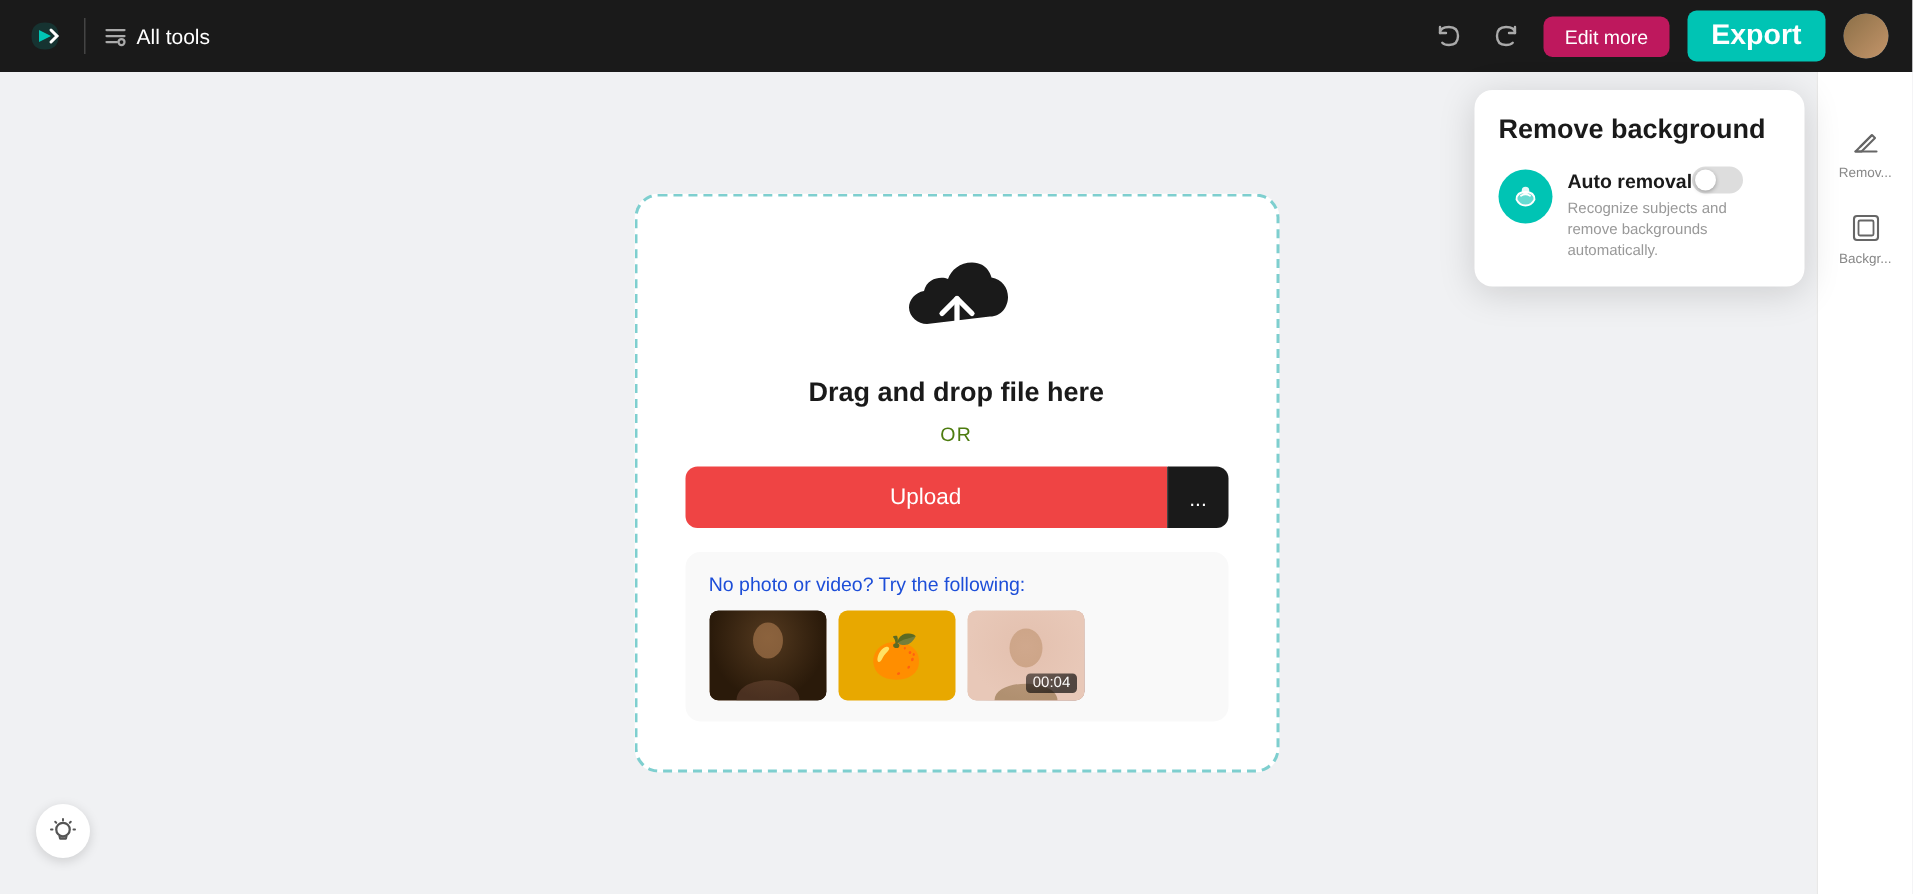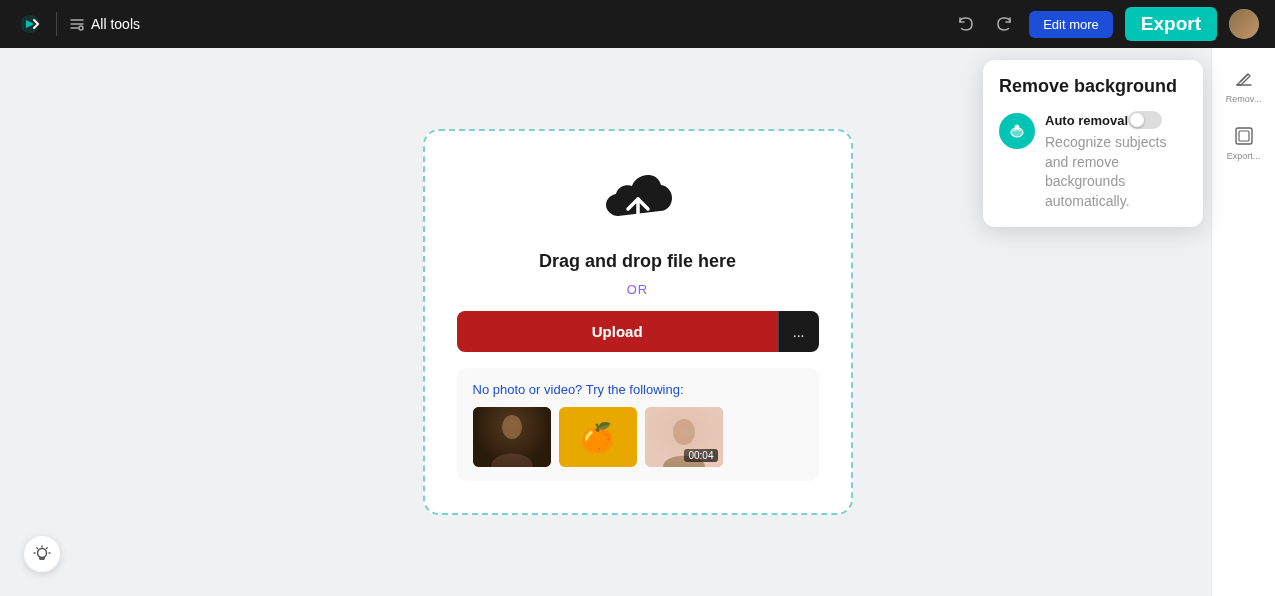--- a/index.html
+++ b/index.html
@@ -52,21 +52,21 @@
     }
     .nav-undo-redo button {
       background: none;
       border: none;
       color: #aaa;
       cursor: pointer;
       font-size: 18px;
       padding: 4px;
     }
     .btn-edit-more {
-      background: #1d4ed8;
+      background: #be185d;
       color: #ffffff;
       border: none;
       border-radius: 6px;
       padding: 6px 14px;
       font-size: 13px;
       cursor: pointer;
     }
     .btn-export {
       background: #00c4b4;
       color: #ffffff;
@@ -125,41 +125,41 @@
 
     .drag-drop-text {
       font-size: 18px;
       font-weight: 600;
       color: #1a1a1a;
       margin-bottom: 10px;
     }
 
     .or-text {
       font-size: 13px;
-      color: #8b5cf6;
+      color: #4d7c0f;
       margin-bottom: 14px;
       letter-spacing: 1px;
     }
 
     .upload-row {
       display: flex;
       width: 100%;
       gap: 0;
       margin-bottom: 16px;
     }
 
     .btn-upload {
       flex: 1;
-      background: #b91c1c;
+      background: #ef4444;
       color: #ffffff;
       border: none;
       border-radius: 8px 0 0 8px;
       padding: 12px 0;
       font-size: 15px;
-      font-weight: 700;
+      font-weight: 400;
       cursor: pointer;
       text-align: center;
     }
 
     .btn-more-options {
       background: #1a1a1a;
       color: #ffffff;
       border: none;
       border-left: 1px solid #444;
       border-radius: 0 8px 8px 0;
@@ -244,21 +244,21 @@
       position: absolute;
       right: 0;
       top: 0;
       bottom: 0;
       width: 64px;
       background: #ffffff;
       border-left: 1px solid #e8e8e8;
       display: flex;
       flex-direction: column;
       align-items: center;
-      padding-top: 12px;
+      padding-top: 28px;
       gap: 4px;
     }
 
     .sidebar-item {
       width: 56px;
       display: flex;
       flex-direction: column;
       align-items: center;
       padding: 8px 4px;
       border-radius: 8px;
@@ -351,21 +351,21 @@
       width: 14px;
       height: 14px;
       background: #fff;
       border-radius: 50%;
       top: 2px;
       left: 2px;
       box-shadow: 0 1px 3px rgba(0,0,0,0.3);
     }
 
     .auto-removal-desc {
-      font-size: 14px;
+      font-size: 10px;
       color: #999;
       line-height: 1.4;
     }
 
     
     .hint-btn {
       position: absolute;
       bottom: 24px;
       left: 24px;
       width: 36px;
@@ -500,21 +500,21 @@
       <span class="sidebar-item-label">Remov...</span>
     </div>
 
     <div class="sidebar-item">
       <div class="sidebar-item-icon">
         <svg width="20" height="20" viewBox="0 0 20 20" fill="none">
           <rect x="2" y="2" width="16" height="16" rx="2" stroke="#666" stroke-width="1.4" fill="none"></rect>
           <rect x="5" y="5" width="10" height="10" rx="1" stroke="#666" stroke-width="1.2" fill="none"></rect>
         </svg>
       </div>
-      <span class="sidebar-item-label">Export...</span>
+      <span class="sidebar-item-label">Backgr...</span>
     </div>
   </div>
 
   <div class="remove-bg-popup">
     <div class="popup-title">Remove background</div>
 
     <div class="auto-removal-row">
       <div class="auto-removal-icon">
         <svg width="20" height="20" viewBox="0 0 20 20" fill="none">
           <path d="M4 12 Q4 7 10 7 Q16 7 16 12 Q14 16 10 16 Q6 16 4 12Z" fill="rgba(255,255,255,0.4)" stroke="white" stroke-width="1.2"></path>

